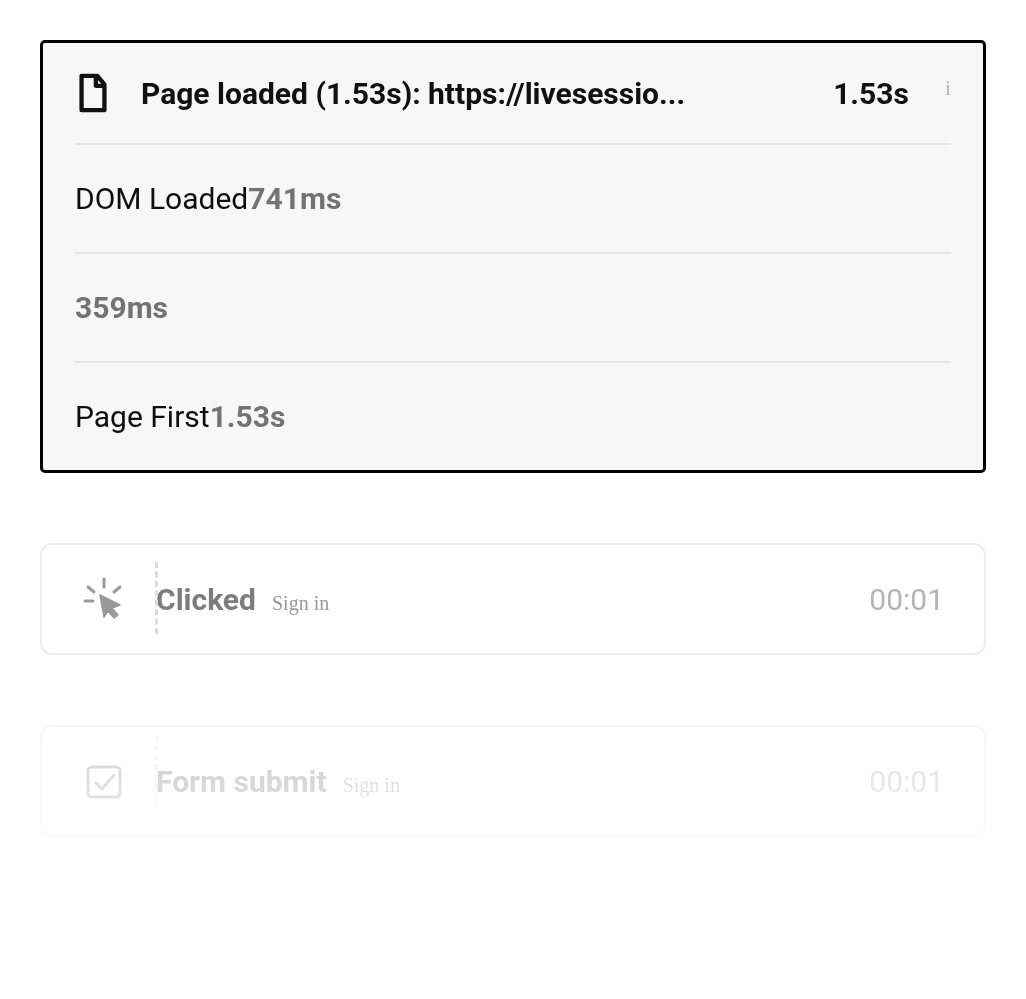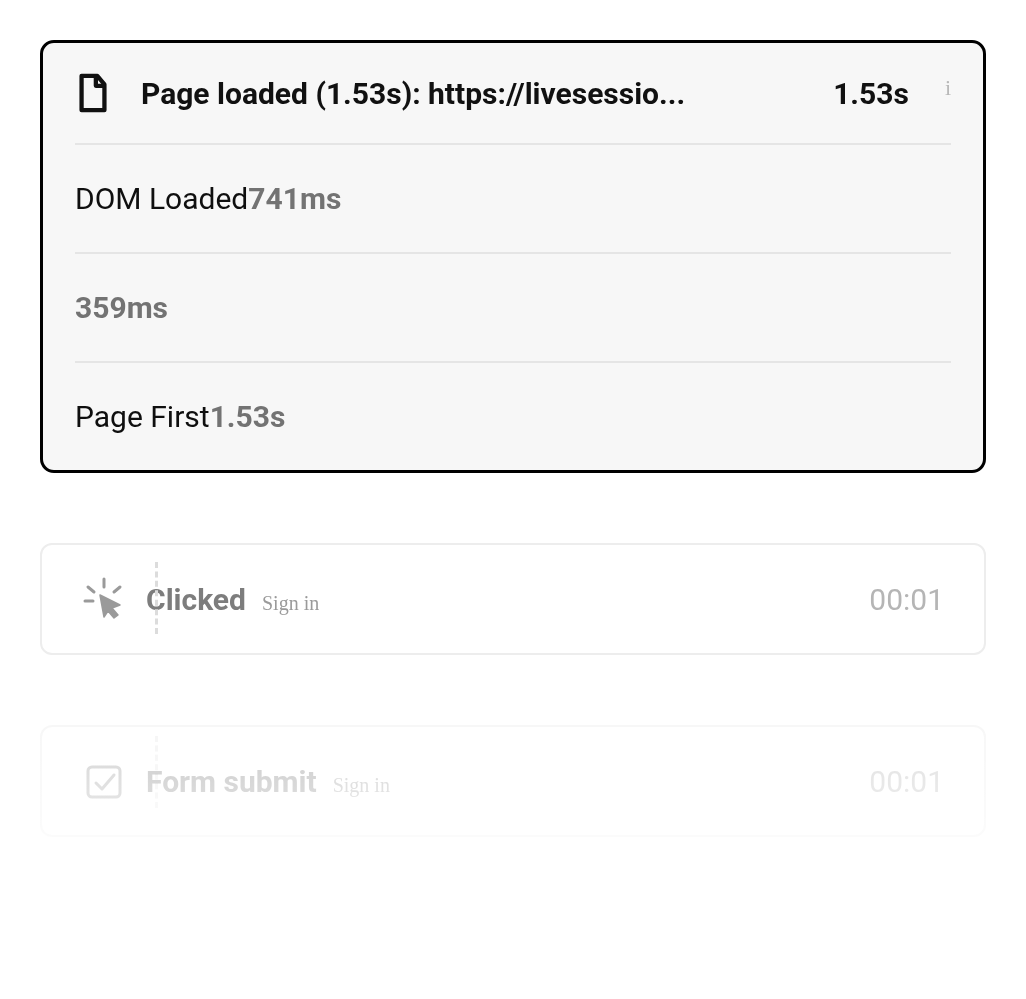--- a/index.html
+++ b/index.html
@@ -15,21 +15,21 @@
       height: 999px;
       background: #fff;
       border-radius: 24px;
       position: relative;
       padding: 40px;
     }
 
     
     .page-load-card {
       border: 3px solid #000;
-      border-radius: 14px;
+      border-radius: 5px;
       background: #f7f7f7;
       padding: 0 32px;
     }
     .page-load-header {
       display: flex;
       align-items: center;
       padding: 30px 0;
       gap: 30px;
     }
     .page-load-header .title {
@@ -93,21 +93,21 @@
     }
 
     
     .event-card {
       border: 2px solid #ededed;
       border-radius: 12px;
       background: #fff;
       padding: 32px 40px;
       display: flex;
       align-items: center;
-      gap: 20px;
+      gap: 30px;
       margin-top: 0;
     }
     .event-card-2 { opacity: 0.42; }
 
     .event-icon { width: 44px; height: 44px; display:flex; align-items:center; justify-content:center; }
     .event-icon svg { width: 44px; height: 44px; }
 
     .event-text { flex: 1 1 auto; display: flex; align-items: baseline; gap: 16px; }
     .event-text .action { font-size: 30px; font-weight: 700; color: #7d7d7d; }
     .event-text .target { font-size: 20px; font-weight: 400; color: #9a9a9a; font-family: Liberation Serif, serif; }

